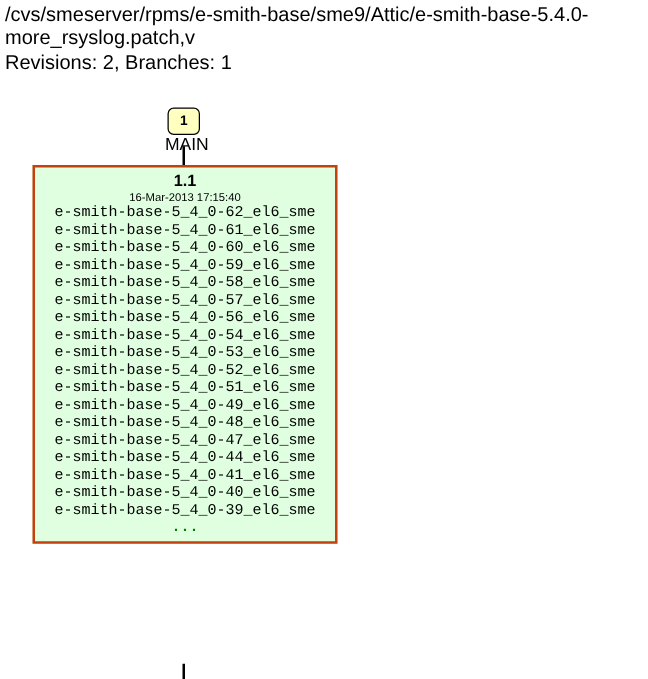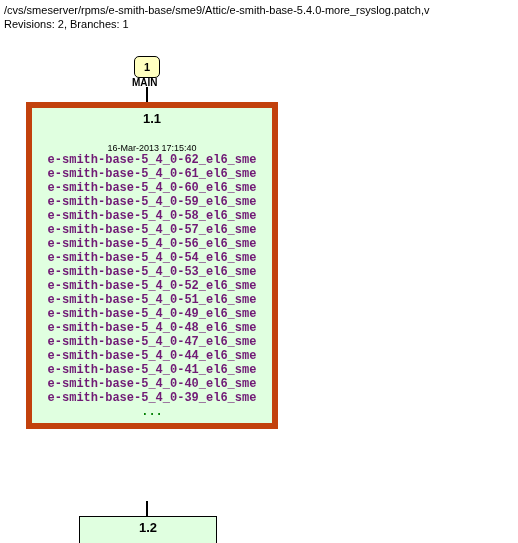--- a/index.html
+++ b/index.html
@@ -7,21 +7,21 @@
     padding: 4px;
     background: #ffffff;
     font-family: "Courier New", monospace;
     font-size: 12px;
     color: #000;
     width: 518px;
     box-sizing: border-box;
   }
   .header-line {
     font-family: Arial, Helvetica, sans-serif;
-    font-size: 11px;
+    font-size: 16px;
     color: #000;
     margin-bottom: 2px;
   }
   .diagram-area {
     position: relative;
     width: 510px;
     height: 510px;
   }
   .node-main {
     position: absolute;
@@ -36,58 +36,58 @@
     line-height: 20px;
     font-family: Arial, Helvetica, sans-serif;
     font-size: 11px;
     font-weight: bold;
   }
   .label-main {
     position: absolute;
     left: 128px;
     top: 45px;
     font-family: Arial, Helvetica, sans-serif;
-    font-size: 10px;
-    font-weight: bold;
+    font-size: 14px;
+    font-weight: normal;
     color: #000;
     text-align: right;
   }
   .connector-top {
     position: absolute;
     left: 142px;
     top: 55px;
     width: 2px;
     height: 15px;
     background: #000;
   }
   .box1 {
     position: absolute;
     left: 22px;
     top: 70px;
     width: 240px;
     background: #e0ffe0;
-    border: 6px solid #c2410c;
+    border: 2px solid #c2410c;
     text-align: center;
     padding: 3px 0 4px 0;
   }
   .box-title {
     font-family: Arial, Helvetica, sans-serif;
     font-size: 13px;
     font-weight: bold;
   }
   .box-date {
     font-family: Arial, Helvetica, sans-serif;
     font-size: 9px;
-    margin-top: 17px;
+    margin-top: 1px;
   }
   .box-item {
     font-family: "Courier New", monospace;
     font-size: 12px;
-    font-weight: bold;
-    color: #701a75;
+    font-weight: normal;
+    color: #000000;
     line-height: 14px;
   }
   .box-dots {
     font-family: "Courier New", monospace;
     font-size: 12px;
     font-weight: bold;
     color: #008000;
     line-height: 14px;
   }
   .connector-mid {

